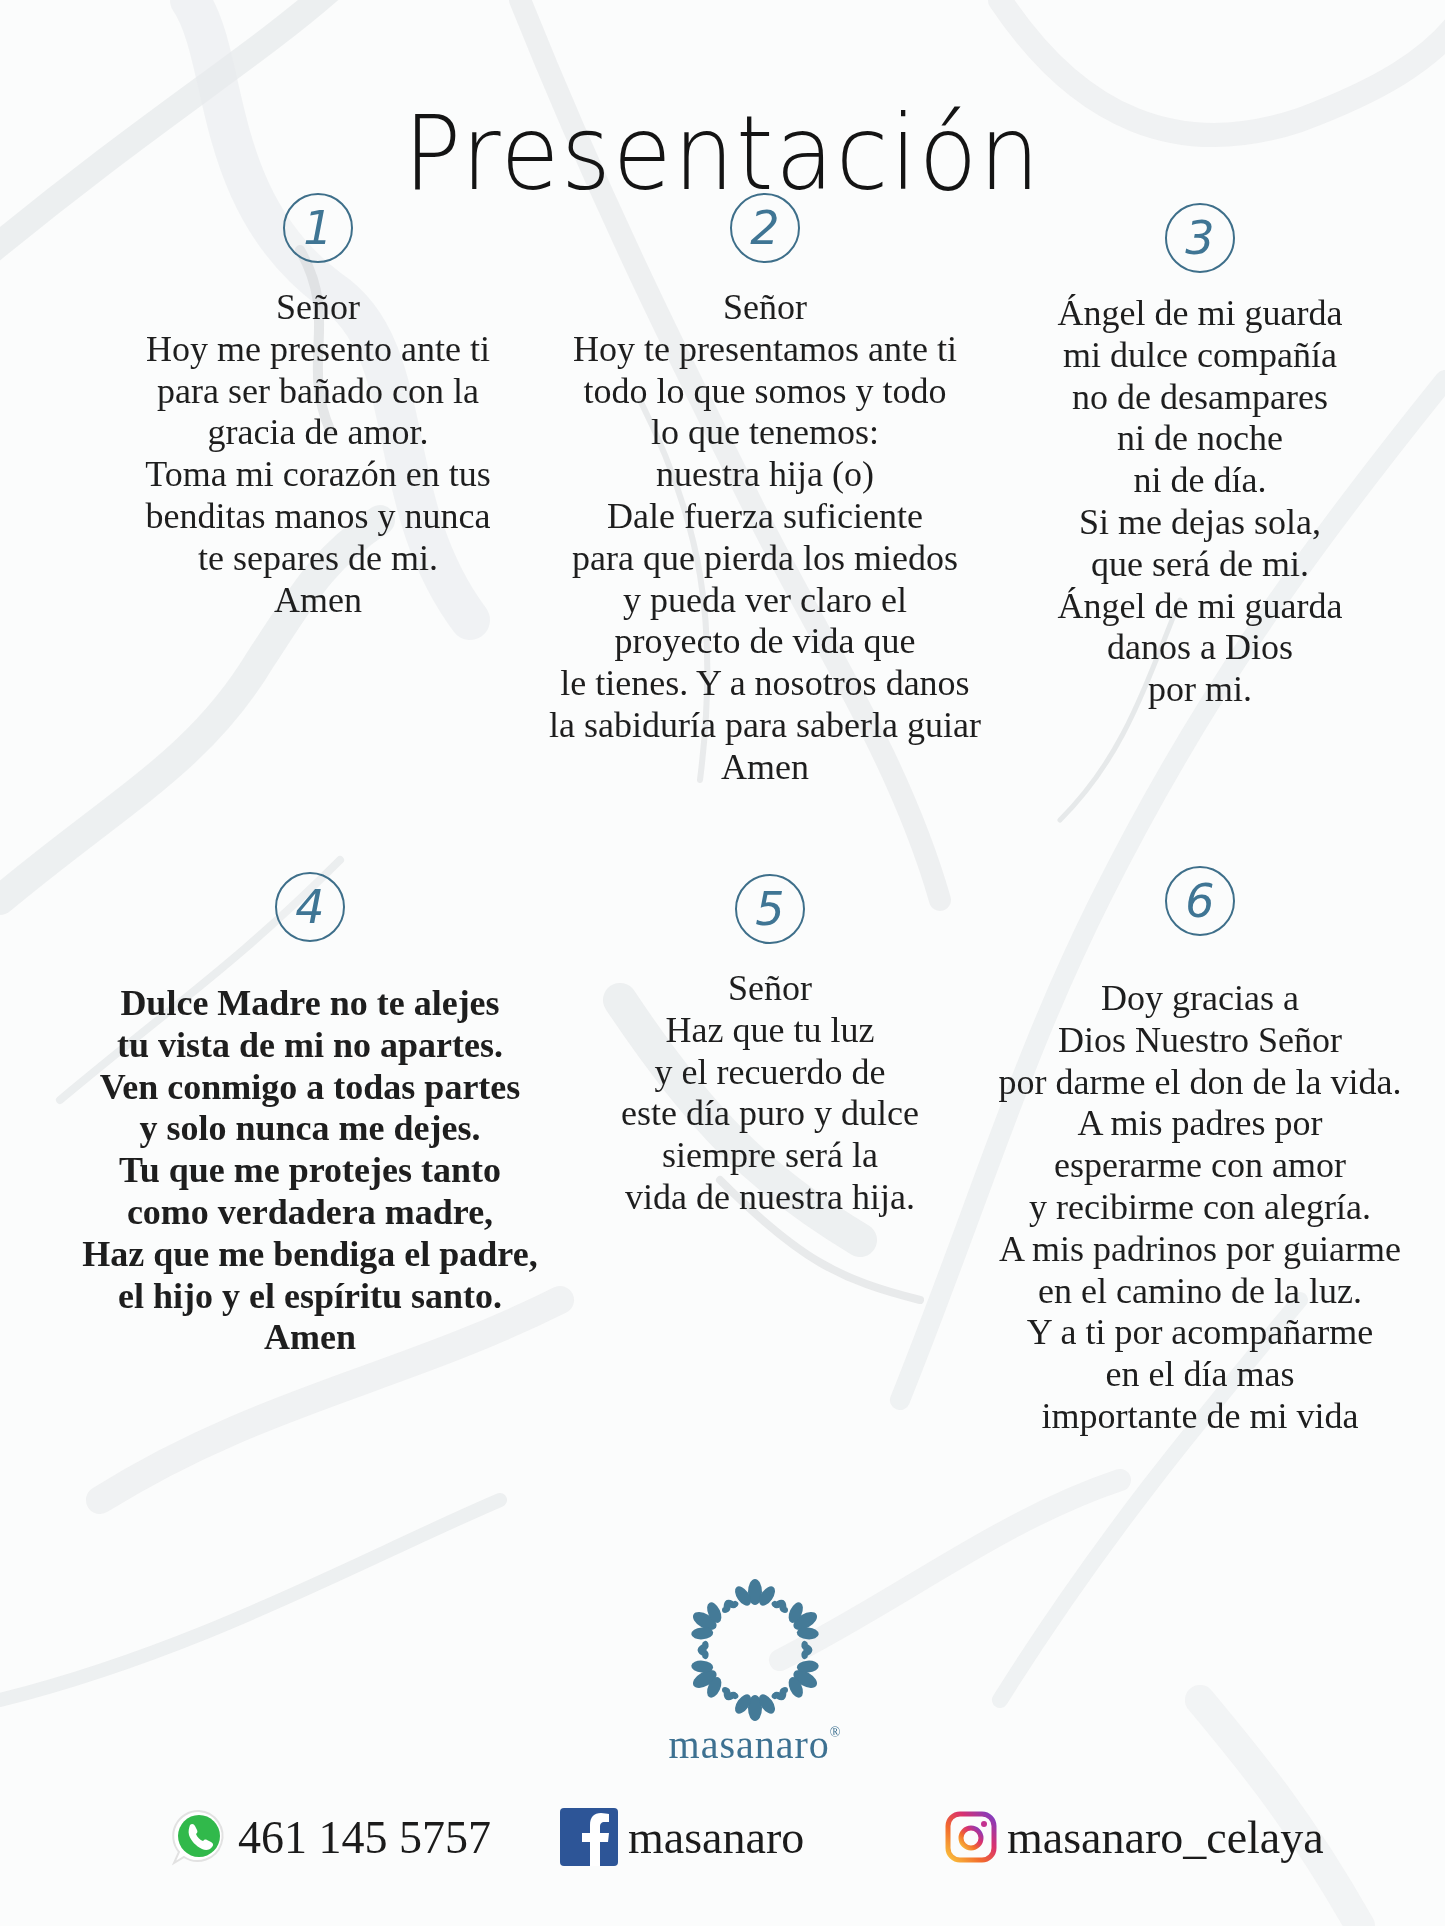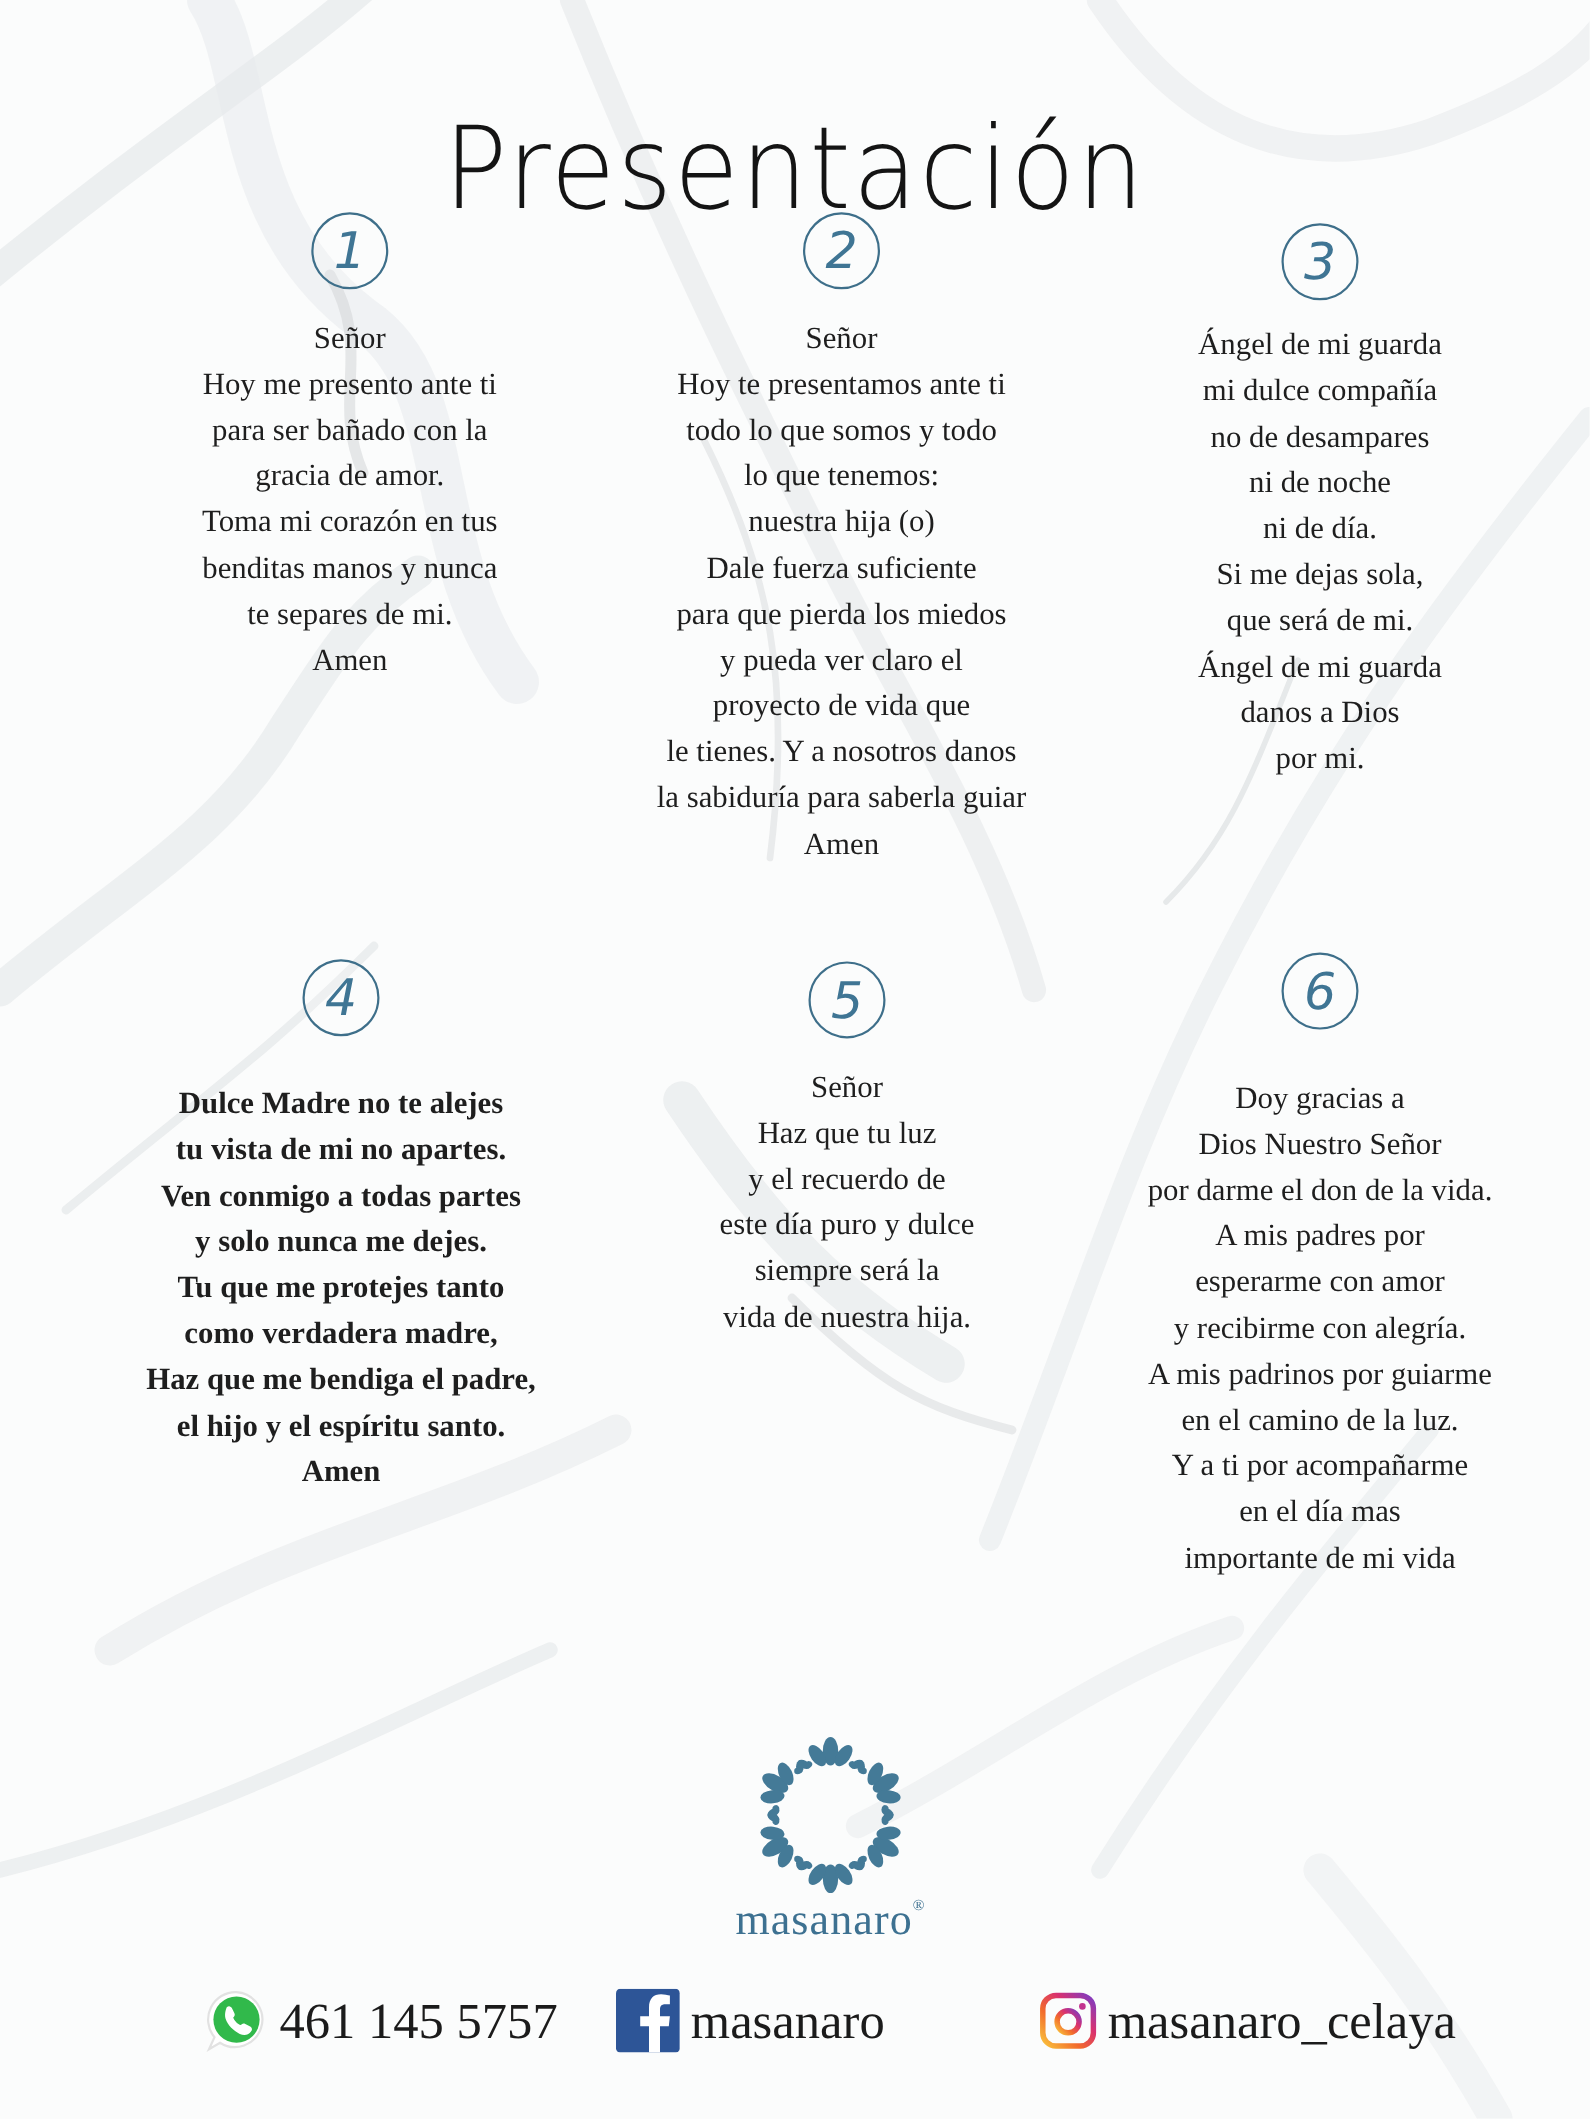--- a/index.html
+++ b/index.html
@@ -17,21 +17,21 @@
     -webkit-text-stroke:0px; z-index:2;
     transform:scaleX(0.92);
   }
   .block { position:absolute; z-index:2; text-align:center; }
   .num {
     width:70px; height:70px; border:2px solid #3e6f8a; border-radius:50%;
     margin:0 auto; display:flex; align-items:center; justify-content:center;
     color:#3f7594; font-family:"DejaVu Sans", sans-serif; font-size:46px;
     font-style:italic; box-sizing:border-box; background:rgba(255,255,255,0.15);
   }
-  .prayer { margin-top:24px; font-size:28px; line-height:41.8px; white-space:nowrap; }
+  .prayer { margin-top:24px; font-size:36px; line-height:41.8px; white-space:nowrap; }
   .prayer .line { display:block; }
   .logo { position:absolute; left:655px; top:1575px; width:200px; text-align:center; z-index:2; }
   .brand { font-size:40px; color:#3d7191; letter-spacing:1px; margin-top:-4px; }
   .brand sup { font-size:14px; vertical-align:top; position:relative; top:4px; }
   .contact { position:absolute; top:1806px; height:62px; display:flex; align-items:center; z-index:2; }
   .contact .txt { font-size:46px; color:#1b1b1b; margin-left:10px; white-space:nowrap; }
 </style>
 </head>
 <body>
 
@@ -166,21 +166,21 @@
       <use href="#cluster" transform="rotate(60)"></use>
       <use href="#cluster" transform="rotate(120)"></use>
       <use href="#cluster" transform="rotate(180)"></use>
       <use href="#cluster" transform="rotate(240)"></use>
       <use href="#cluster" transform="rotate(300)"></use>
     </g>
   </svg>
   <div class="brand"><span>masanaro</span><sup>®</sup></div>
 </div>
 
-<div class="contact" style="left:186px;">
+<div class="contact" style="left:170px;">
   <svg width="58" height="58" viewBox="0 0 58 58">
     <path d="M29 3 A25 25 0 1 1 14 49 L4 55 L9 44 A25 25 0 0 1 29 3 Z" fill="#fff" stroke="#e2e2e2" stroke-width="2"></path>
     <circle cx="29" cy="28" r="21" fill="#31b94b"></circle>
     <path d="M20 17 c2-2 4-1 5 1 l2 4 c1 2 0 3-1 4 c1 3 4 6 7 7 c1-1 2-2 4-1 l4 2 c2 1 3 3 1 5 c-2 3-6 4-10 2 c-6-3-11-8-13-14 c-1-4 0-7 1-10 z" fill="#fff"></path>
   </svg>
   <span class="txt">461 145 5757</span>
 </div>
 
 <div class="contact" style="left:560px;">
   <svg width="58" height="58" viewBox="0 0 58 58">

